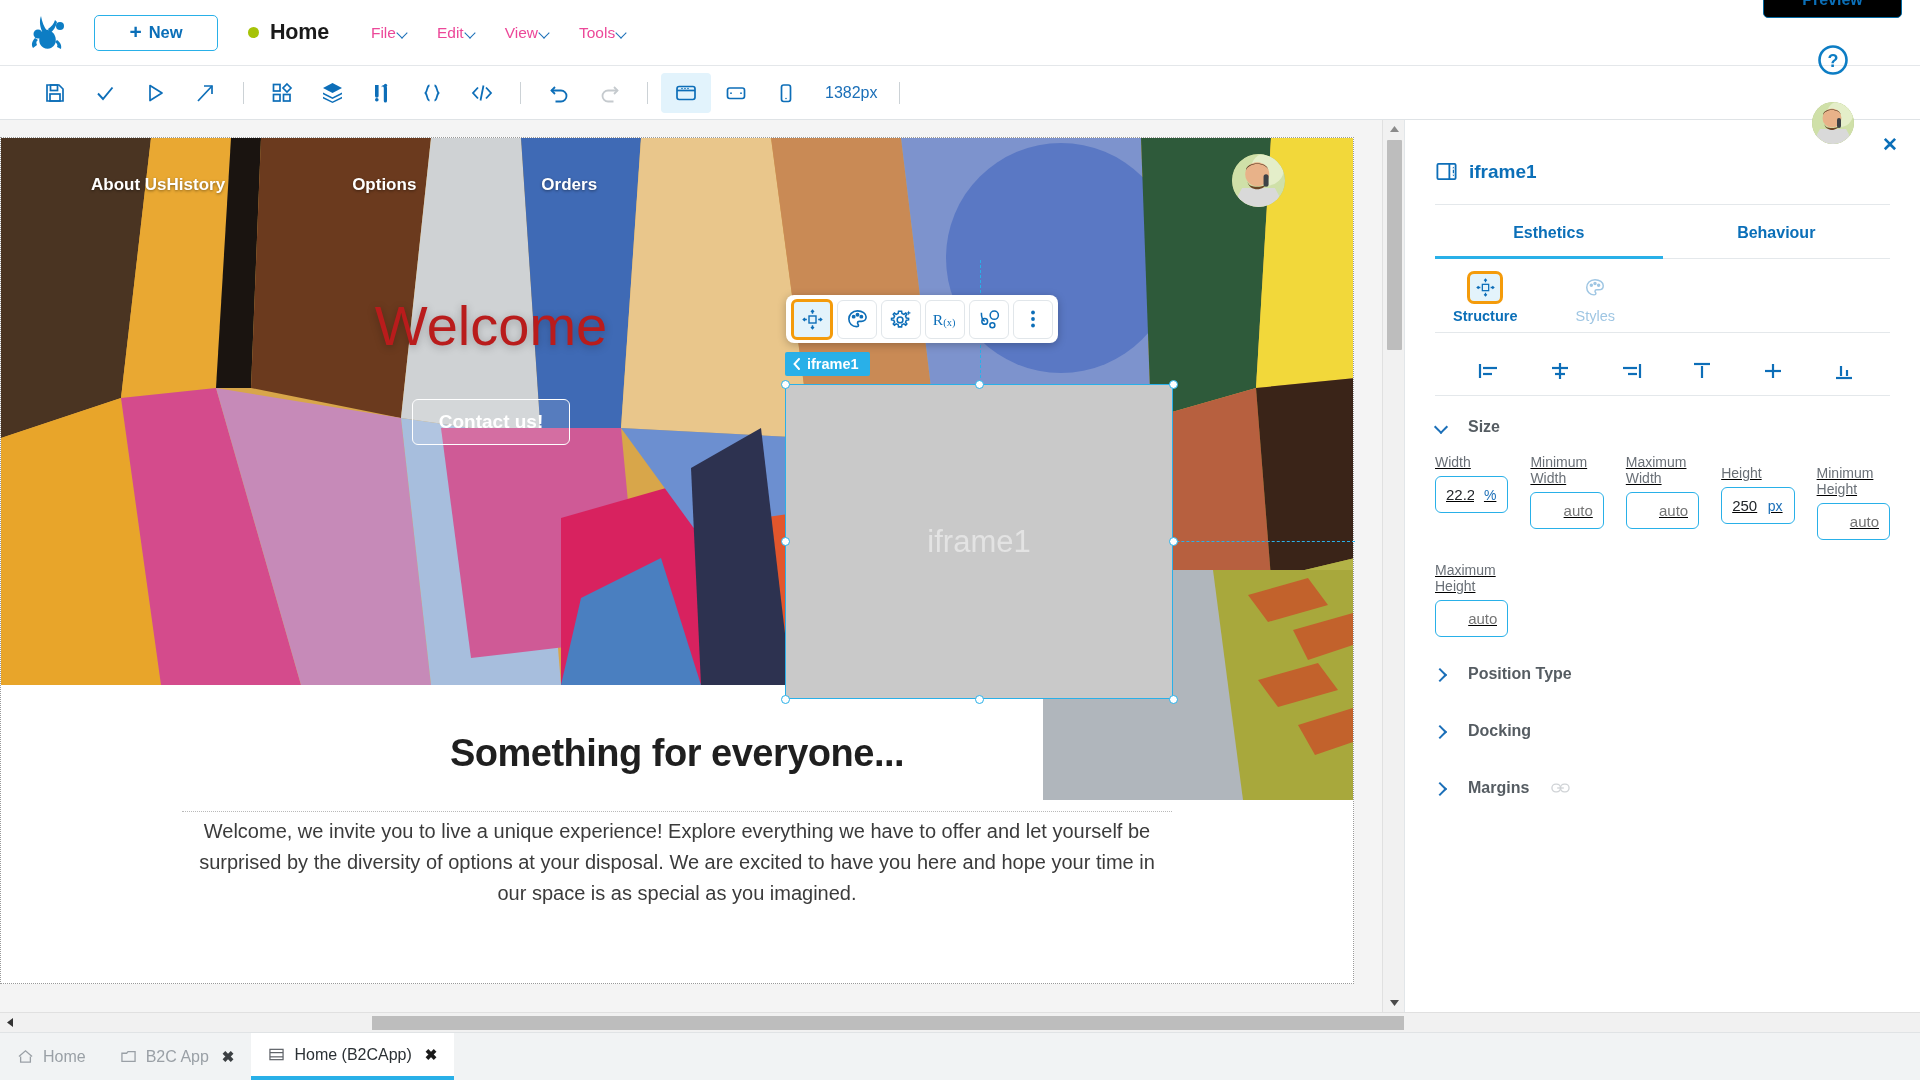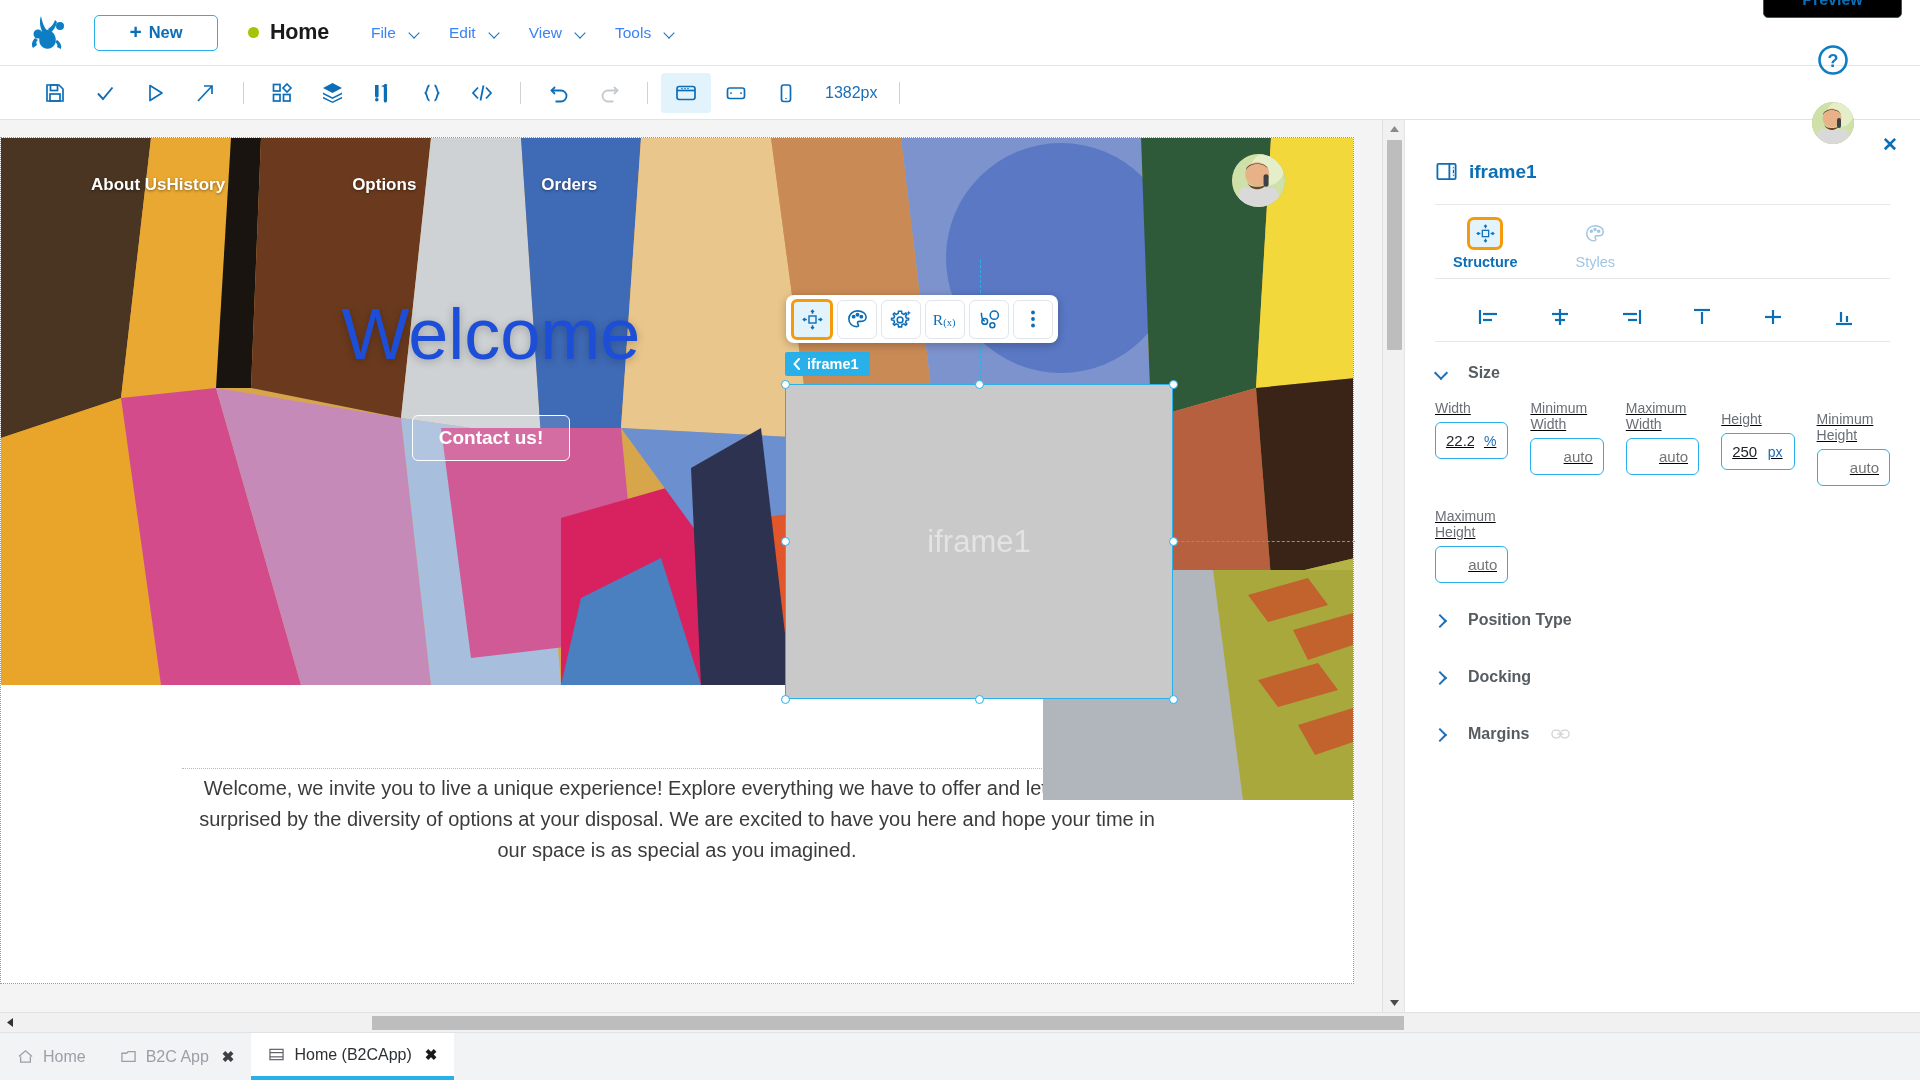--- a/index.html
+++ b/index.html
@@ -29,22 +29,22 @@
     font-size: 16.5px; font-weight: bold;
     display: flex; align-items: center; justify-content: center; gap: 7px;
     cursor: pointer;
   }
   .btn-new .plus { font-size: 21px; font-weight: bold; line-height: 0.8; color:#0b6fb8;}
   .doc-status { margin-left: 30px; display: flex; align-items: center; gap: 11px; }
   .doc-dot { width: 11px; height: 11px; border-radius: 50%; background: #a6c307; }
   .doc-title { font-size: 21.5px; font-weight: bold; color: #1a1a1a; letter-spacing:-0.2px;}
   .menubar { margin-left: 42px; display: flex; align-items: center; gap: 30px; }
   .menu-item {
-    font-size: 15.5px; color: #3b82f6; cursor: pointer;
-    display: flex; align-items: center; gap: 14px;
+    font-size: 15.5px; color: #ec4899; cursor: pointer;
+    display: flex; align-items: center; gap: 2px;
   }
   .caret { display:inline-block; width:9px; height:9px; position:relative; }
   .caret::before {
     content:""; position:absolute; left:0; top:1px;
     width:7px; height:7px;
     border-right:1.8px solid #1b6fb8; border-bottom:1.8px solid #1b6fb8;
     transform: rotate(45deg);
   }
   .header-right { margin-left: auto; display: flex; align-items: center; gap: 25px; flex-direction: column; }
   .ia-badge { width: 36px; height: 36px; display:flex;align-items:center;justify-content:center; cursor:pointer;}
@@ -142,21 +142,21 @@
   .nav-avatar {
     margin-left: auto; width: 53px; height: 53px; border-radius: 50%;
     overflow: hidden; background: #b9c98c; margin-top: -8px;
   }
   .hero-center {
     position: absolute; left: 0; top: 0; width: 980px;
     text-align: center; z-index: 2;
     padding-top: 160px;
   }
   .hero-title {
-    color: #1d4ed8; font-size: 72px; font-weight: normal; line-height: 1;
+    color: #b91c1c; font-size: 56px; font-weight: normal; line-height: 1;
     text-shadow: 0 2px 8px rgba(0,0,0,0.25);
   }
   .hero-sub {
     color: #fff; font-size: 35px; margin-top: 32px;
     text-shadow: 0 2px 7px rgba(0,0,0,0.25);
   }
   .hero-cta {
     margin-top: 45px; display: inline-block;
     padding: 11px 26px;
     border: 1.6px solid #fff; border-radius: 6px;
@@ -630,20 +630,21 @@
               <rect width="310" height="230" fill="#b0b6bc"></rect>
               <polygon points="170,0 310,0 310,230 200,230" fill="#a8a83c"></polygon>
               <g fill="#c2622c">
                 <polygon points="205,25 265,8 285,35 225,52"></polygon>
                 <polygon points="250,60 310,43 310,75 265,90"></polygon>
                 <polygon points="215,110 275,93 295,120 235,137"></polygon>
                 <polygon points="255,155 310,138 310,172 272,185"></polygon>
               </g>
             </svg>
           </div>
+          <div class="lower-title">Something for everyone...</div>
           <div class="lower-body">Welcome, we invite you to live a unique experience! Explore everything we have to offer and let yourself be surprised by the diversity of options at your disposal. We are excited to have you here and hope your time in our space is as special as you imagined.</div>
         </div>
       </div>
 
       <div class="guide-v"></div>
       <div class="guide-h"></div>
 
       <div class="sel-box">
         <span class="sel-box-label">iframe1</span>
       </div>
@@ -735,20 +736,24 @@
             <rect x="2.5" y="4" width="19" height="16" rx="1.2"></rect>
             <path d="M15 4 L15 20"></path>
             <path d="M18.2 8.5 L19.2 7 L20.2 8.5 Z" fill="#0d6eb8" stroke="none"></path>
             <path d="M18.2 15.5 L19.2 17 L20.2 15.5 Z" fill="#0d6eb8" stroke="none"></path>
             <path d="M19.2 10.2 L19.2 13.8" stroke-width="1.3"></path>
           </svg>
         </span>
         <span class="rp-title">iframe1</span>
       </div>
 
+      <div class="rp-tabs">
+        <div class="rp-tab active">Esthetics</div>
+        <div class="rp-tab">Behaviour</div>
+      </div>
       <div class="rp-tabs-underline"></div>
 
       <div class="rp-subtabs">
         <div class="rp-subtab sel">
           <span class="ic">
             <svg width="19" height="19" viewBox="0 0 24 24" fill="none" stroke="#0d6eb8" stroke-width="1.6">
               <rect x="8" y="8" width="8" height="8"></rect>
               <path d="M12 1.5 L12 5.5 M10.3 3.4 L12 1.5 L13.7 3.4"></path>
               <path d="M12 22.5 L12 18.5 M10.3 20.6 L12 22.5 L13.7 20.6"></path>
               <path d="M1.5 12 L5.5 12 M3.4 10.3 L1.5 12 L3.4 13.7"></path>

